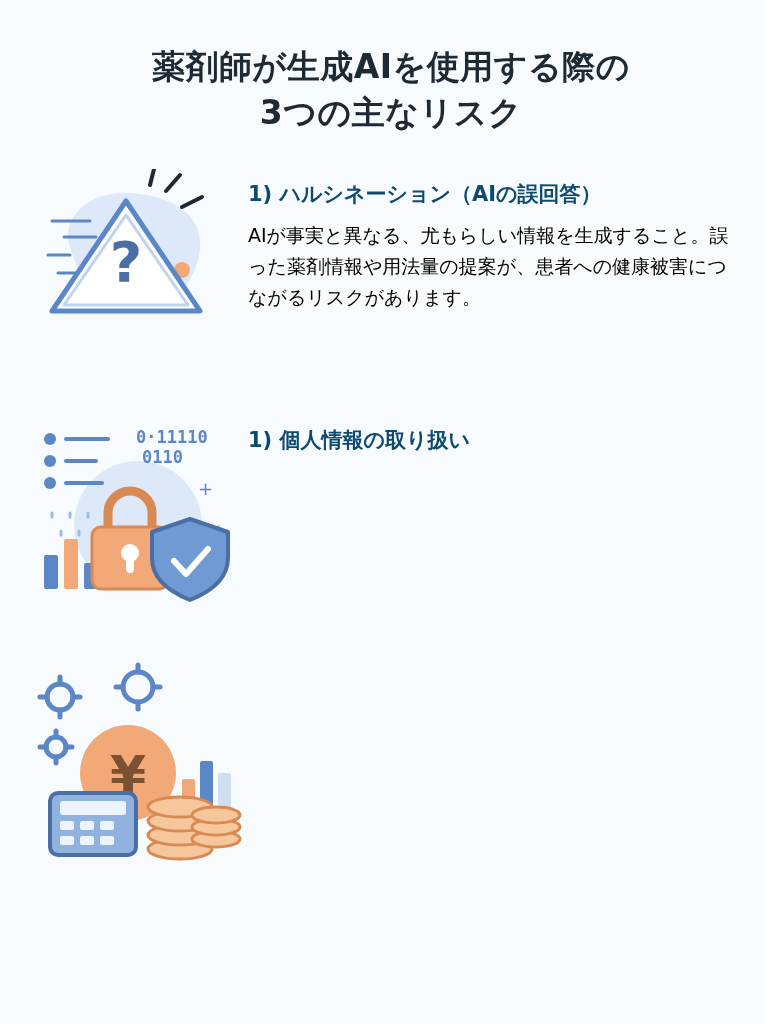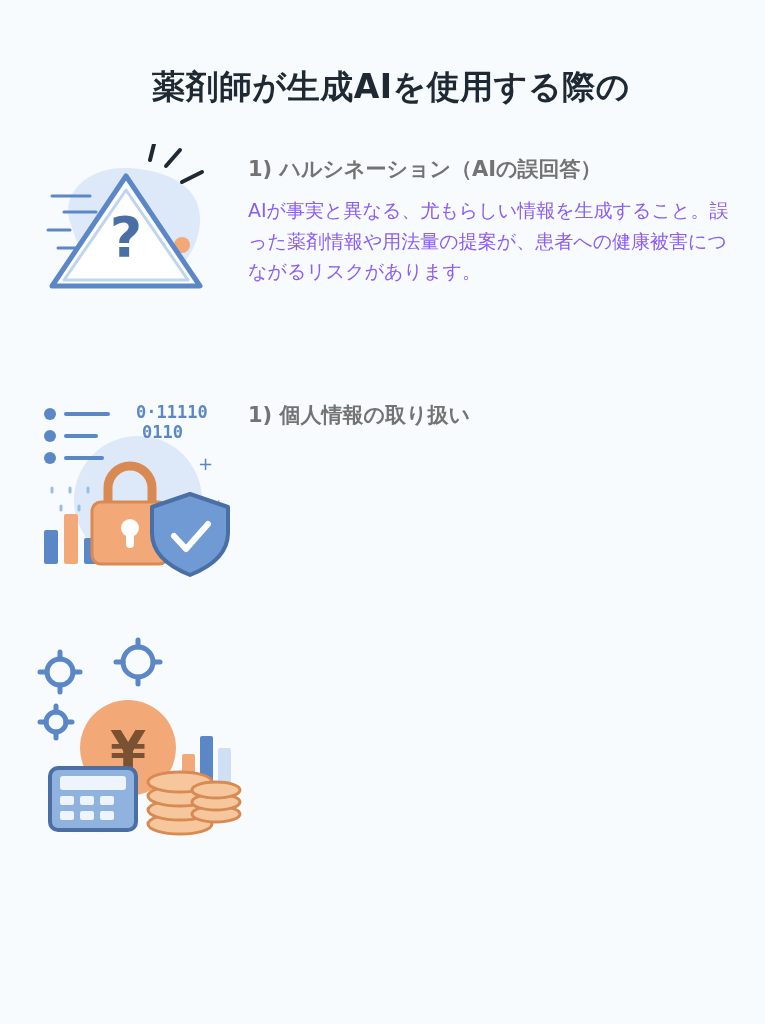--- a/index.html
+++ b/index.html
@@ -15,21 +15,21 @@
     overflow: hidden;
   }
   .page {
     position: relative;
     width: 765px;
     height: 1024px;
     background: #f7fbfd;
     box-sizing: border-box;
   }
   .title-block {
-    padding: 64px 40px 0 40px;
+    padding: 44px 40px 0 40px;
     text-align: center;
     margin-left: 17px;
   }
   .title-line {
     font-size: 33px;
     font-weight: 700;
     letter-spacing: 0.5px;
     line-height: 1.38;
     color: #1f2933;
   }
@@ -51,39 +51,40 @@
     align-items: center;
     justify-content: center;
   }
   .text-col {
     flex: 1;
     padding-top: 12px;
   }
   .item-heading {
     font-size: 21px;
     font-weight: 700;
-    color: #737373;
+    color: #0c4a6e;
     line-height: 1.3;
     margin-bottom: 12px;
   }
   .item-body {
     font-size: 19px;
     line-height: 1.62;
-    color: #8b5cf6;
+    color: #000000;
     font-weight: 500;
   }
   svg { display: block; }
 </style>
 </head>
 <body>
 
 <div class="page">
 
   <div class="title-block">
     <div class="title-line">薬剤師が生成AIを使用する際の</div>
+    <div class="title-line">3つの主なリスク</div>
   </div>
 
   <div class="items">
 
     <div class="item">
       <div class="icon-col">
         <svg width="218" height="200" viewBox="0 0 218 200">
           <path d="M40 78 C30 48 60 22 98 24 C140 26 172 44 170 78 C168 112 142 140 104 142 C62 144 50 108 40 78 Z" fill="#dde9f8"></path>
           <circle cx="152" cy="101" r="8" fill="#f3a878"></circle>
           <g stroke="#5b87c7" stroke-width="3" stroke-linecap="round">

